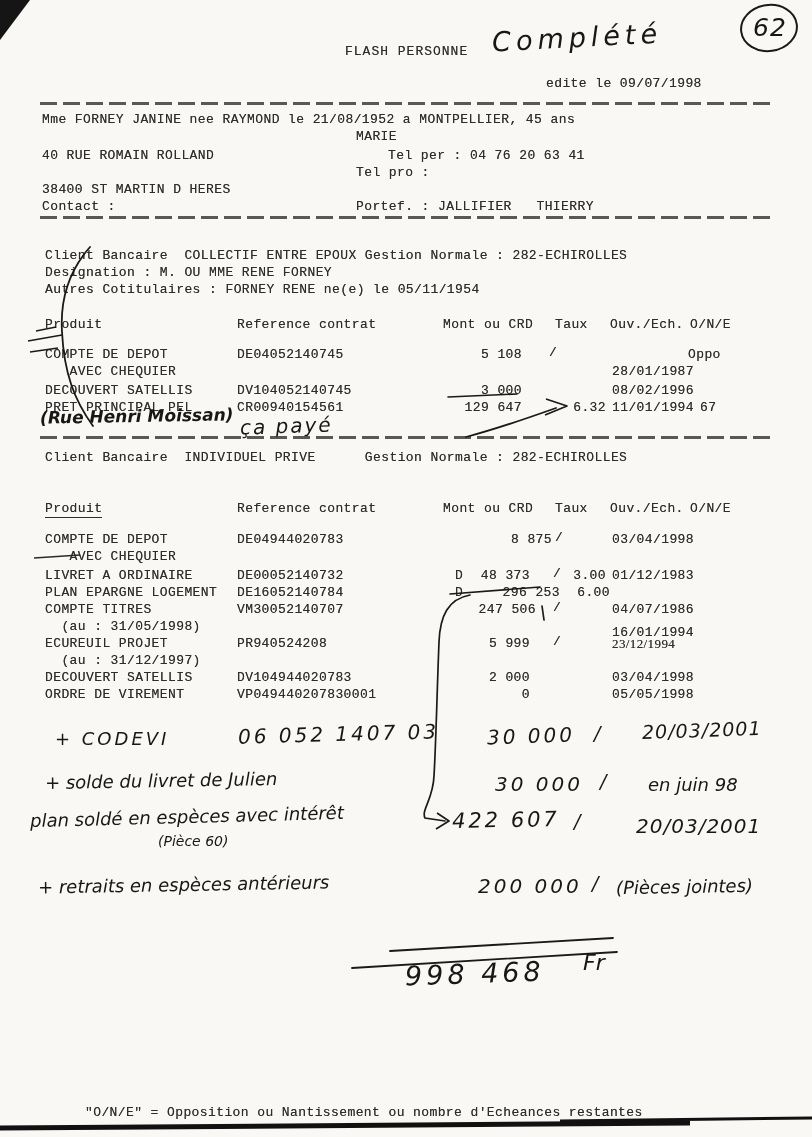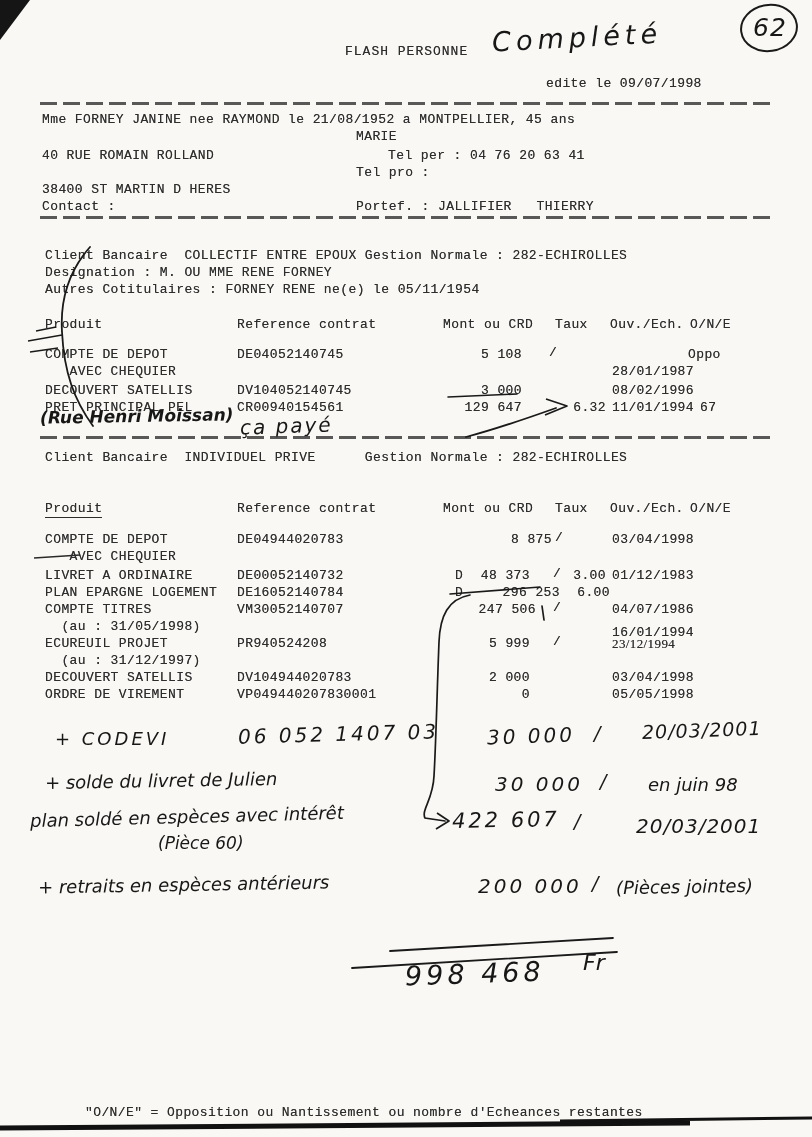--- a/index.html
+++ b/index.html
@@ -157,21 +157,21 @@
   <span class="hw" style="left:487px; top:724px; font-size:20px; letter-spacing:3px; transform:rotate(-2deg);">30 000</span>
   <span class="hw" style="left:594px; top:722px; font-size:19px;">/</span>
   <span class="hw" style="left:642px; top:719px; font-size:19px; letter-spacing:1px; transform:rotate(-2deg);">20/03/2001</span>
 
   <span class="hw" style="left:45px; top:770px; font-size:18px; transform:rotate(-1deg);">+ solde du livret de Julien</span>
   <span class="hw" style="left:495px; top:772px; font-size:20px; letter-spacing:3px;">30 000</span>
   <span class="hw" style="left:600px; top:770px; font-size:19px;">/</span>
   <span class="hw" style="left:648px; top:774px; font-size:18px;">en juin 98</span>
 
   <span class="hw" style="left:30px; top:806px; font-size:18px; transform:rotate(-1.5deg);">plan soldé en espèces avec intérêt</span>
-  <span class="hw" style="left:158px; top:833px; font-size:17px;">(Pièce 60)</span>
+  <span class="hw" style="left:158px; top:833px; font-size:14px;">(Pièce 60)</span>
   <span class="hw" style="left:452px; top:808px; font-size:21px; letter-spacing:3px; transform:rotate(-1deg);">422 607</span>
   <span class="hw" style="left:574px; top:810px; font-size:19px;">/</span>
   <span class="hw" style="left:636px; top:814px; font-size:20px; letter-spacing:1px;">20/03/2001</span>
 
   <span class="hw" style="left:38px; top:874px; font-size:18px; transform:rotate(-1deg);">+ retraits en espèces antérieurs</span>
   <span class="hw" style="left:478px; top:874px; font-size:20px; letter-spacing:3px;">200 000</span>
   <span class="hw" style="left:592px; top:872px; font-size:19px;">/</span>
   <span class="hw" style="left:616px; top:876px; font-size:18px; transform:rotate(-1deg);">(Pièces jointes)</span>
 
   <span class="hw" style="left:405px; top:958px; font-size:27px; letter-spacing:4px; transform:rotate(-2deg);">998 468</span>

